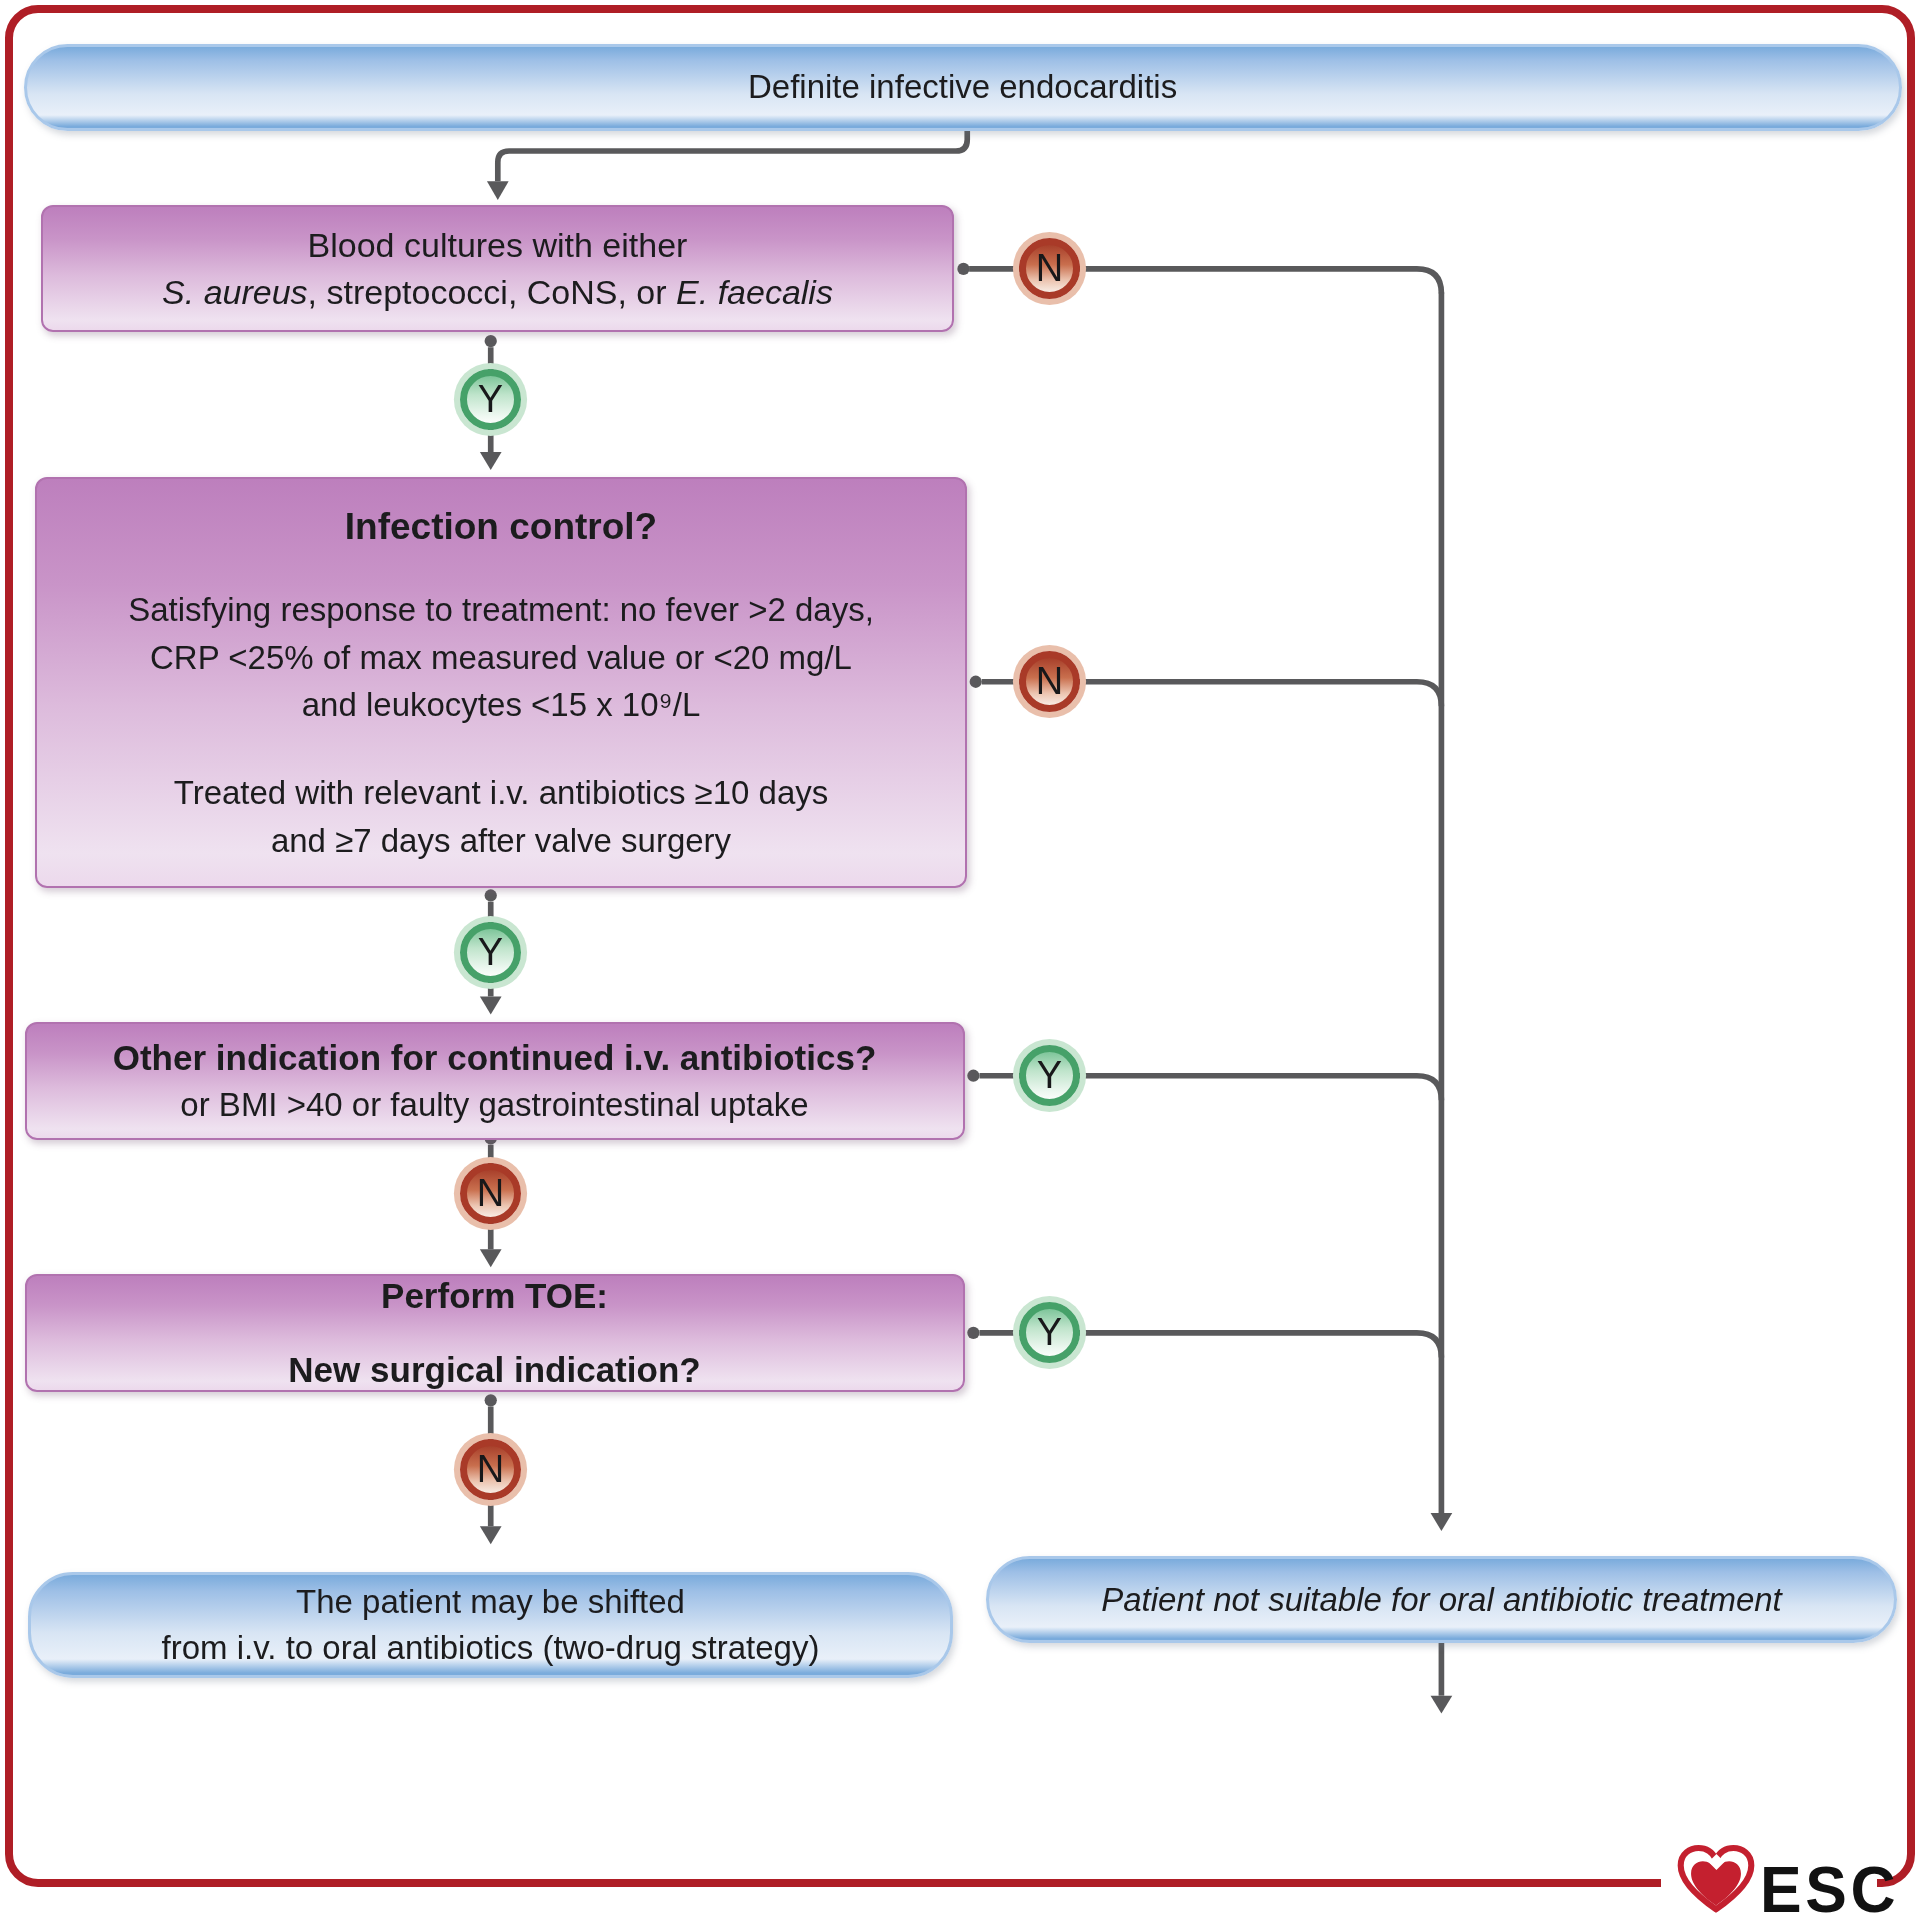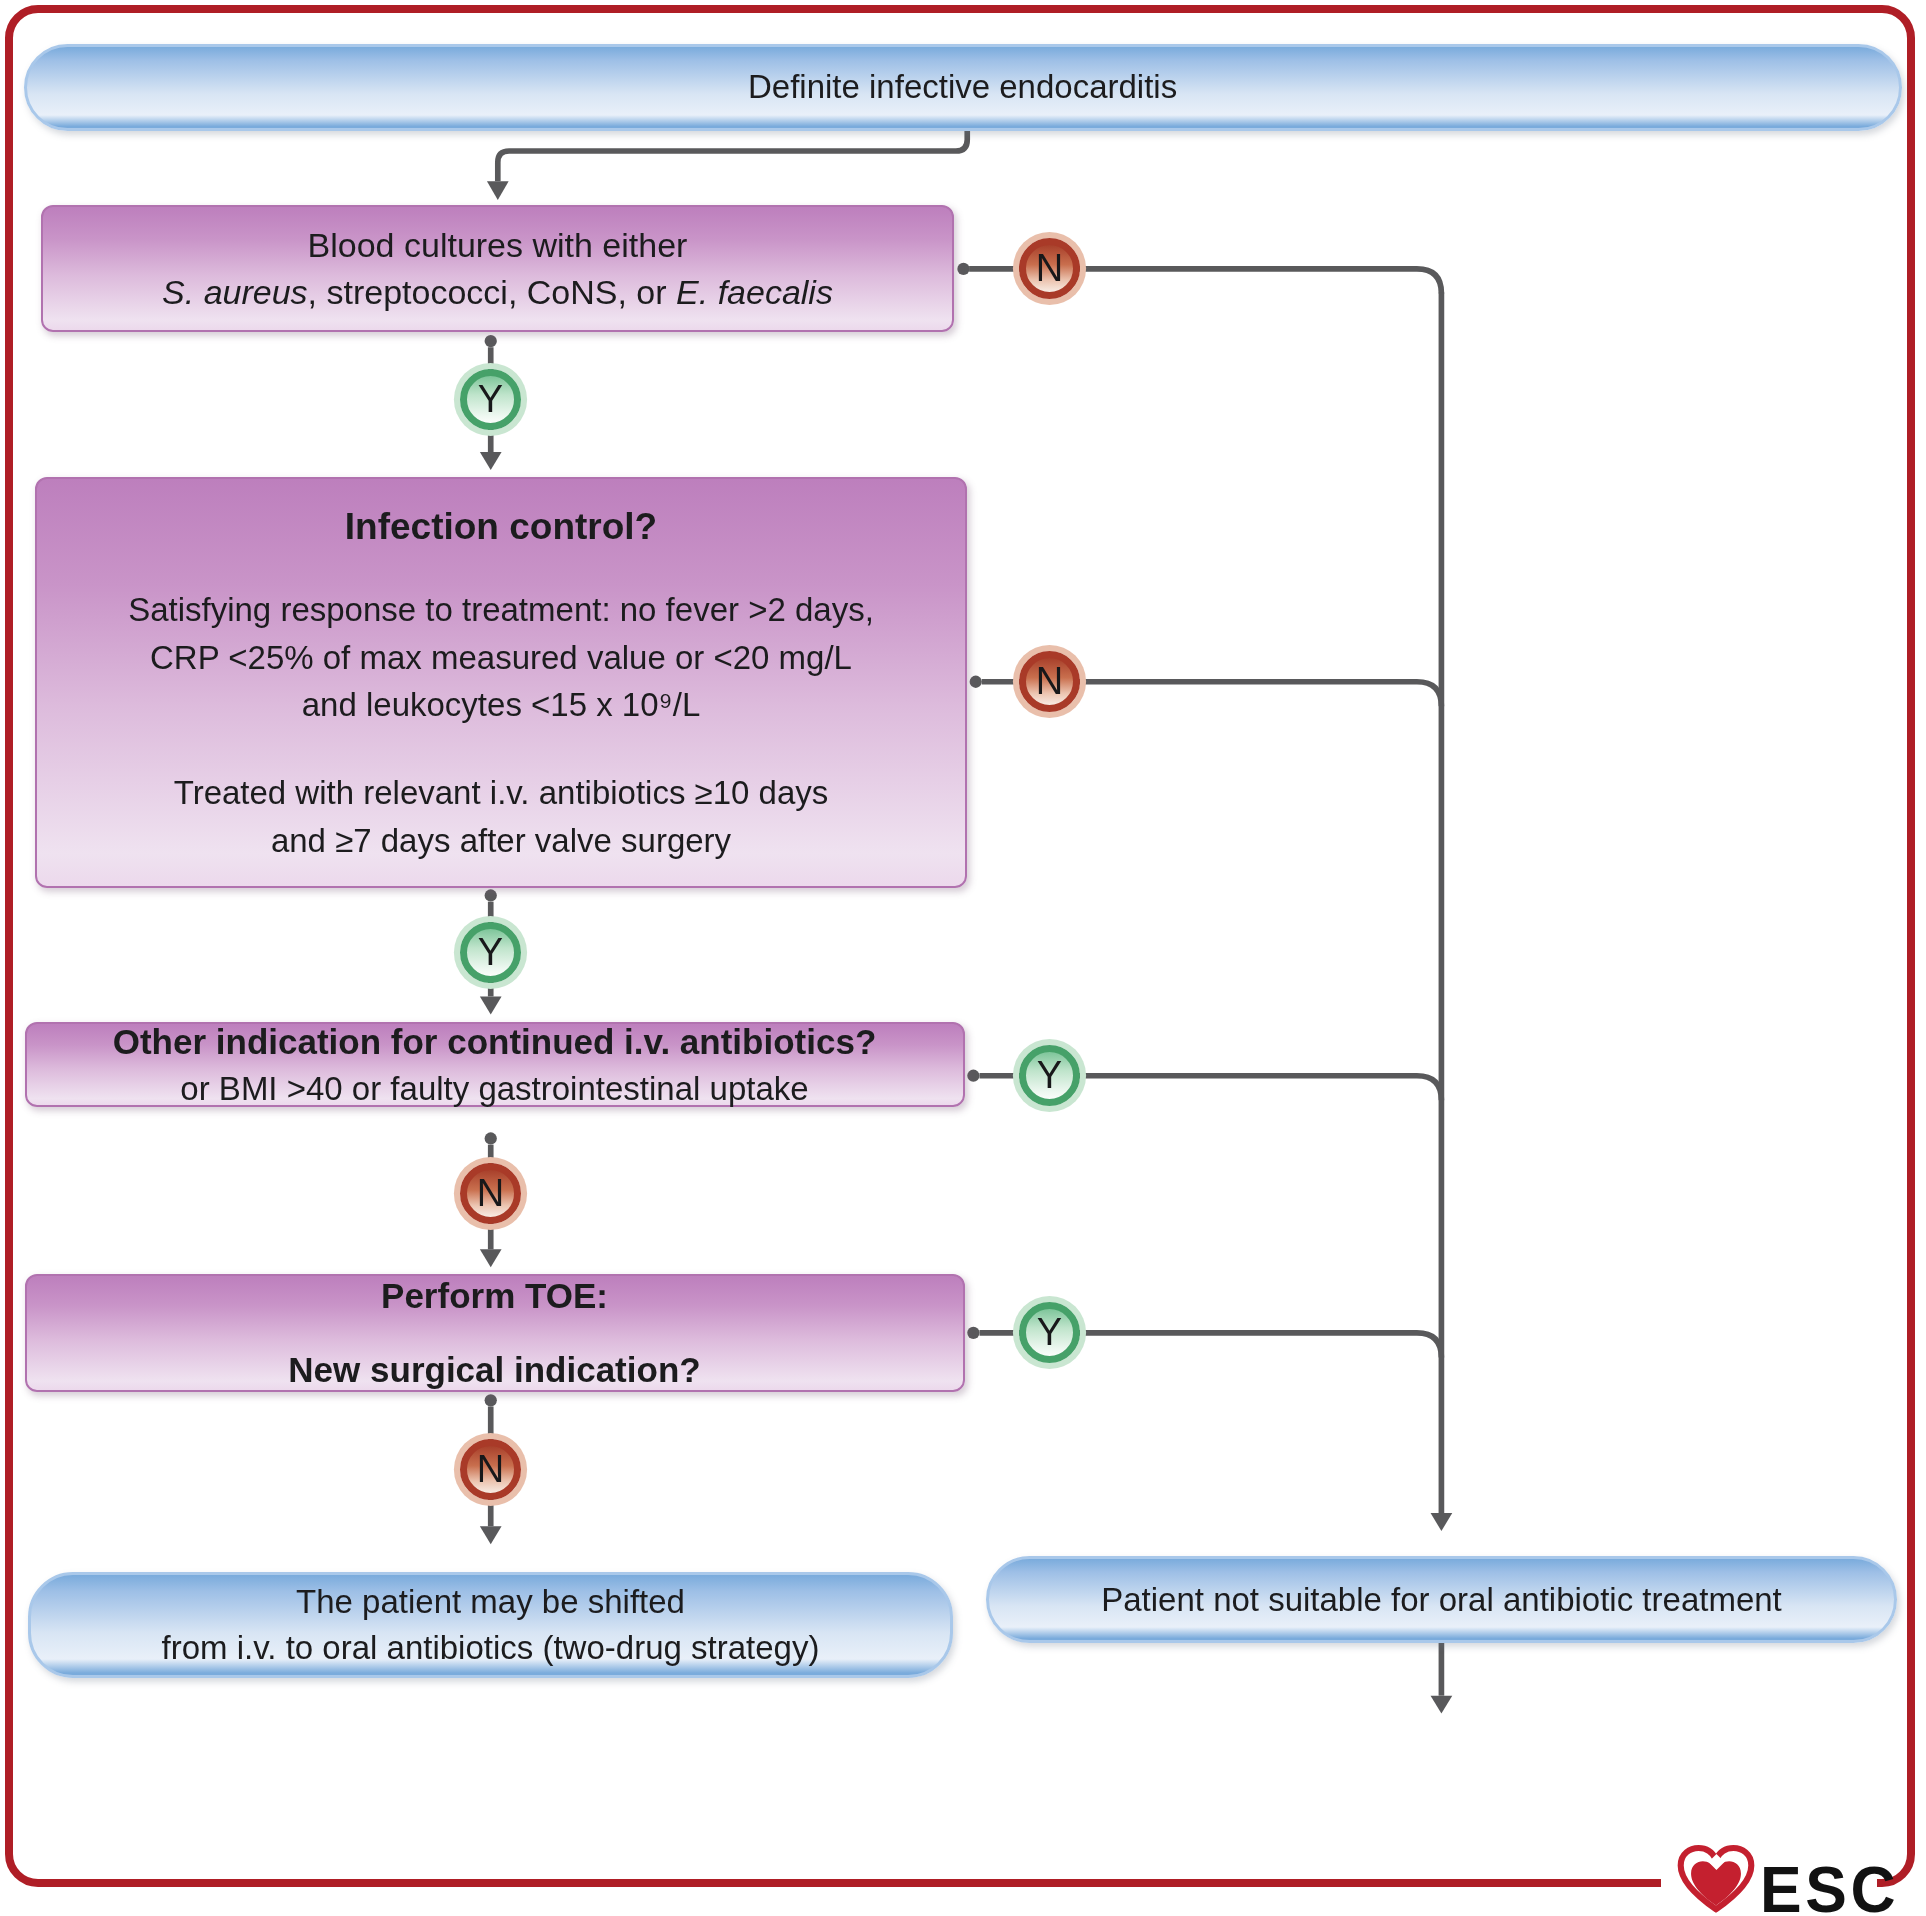--- a/index.html
+++ b/index.html
@@ -97,36 +97,36 @@
 
   <div class="box purple" style="left:35px;top:477px;width:932px;height:411px;font-size:33px;line-height:1.45;">
     <div class="b" style="font-size:37px;margin-bottom:32px;">Infection control?</div>
     <div>Satisfying response to treatment: no fever &gt;2 days,</div>
     <div>CRP &lt;25% of max measured value or &lt;20 mg/L</div>
     <div>and leukocytes &lt;15 x 10⁹/L</div>
     <div style="margin-top:40px;">Treated with relevant i.v. antibiotics ≥10 days</div>
     <div>and ≥7 days after valve surgery</div>
   </div>
 
-  <div class="box purple" style="left:24.5px;top:1022px;width:940px;height:85px;font-size:33px;">
+  <div class="box purple" style="left:24.5px;top:1022px;width:940px;height:118px;font-size:33px;">
     <div class="b" style="font-size:35px;">Other indication for continued i.v. antibiotics?</div>
     <div>or BMI &gt;40 or faulty gastrointestinal uptake</div>
   </div>
 
   <div class="box purple" style="left:24.5px;top:1274px;width:940px;height:118px;font-size:35px;gap:25px;">
     <div class="b">Perform TOE:</div>
     <div class="b">New surgical indication?</div>
   </div>
 
   <div class="box blue" style="left:28px;top:1552px;width:925px;height:106px;font-size:33px;">
     <div>The patient may be shifted</div>
     <div>from i.v. to oral antibiotics (two-drug strategy)</div>
   </div>
 
-  <div class="box blue" style="left:986px;top:1536px;width:911px;height:87px;font-size:33px;">
+  <div class="box blue" style="left:986px;top:1536px;width:911px;height:87px;font-size:33px;font-style:italic;">
     <div>Patient not suitable for oral antibiotic treatment</div>
   </div>
 
 
   <div class="badge y" style="left:460px;top:369px;">Y</div>
   <div class="badge n" style="left:1019px;top:238px;">N</div>
   <div class="badge n" style="left:1019px;top:651px;">N</div>
   <div class="badge y" style="left:460px;top:922px;">Y</div>
   <div class="badge y" style="left:1019px;top:1045px;">Y</div>
   <div class="badge n" style="left:460px;top:1163px;">N</div>

